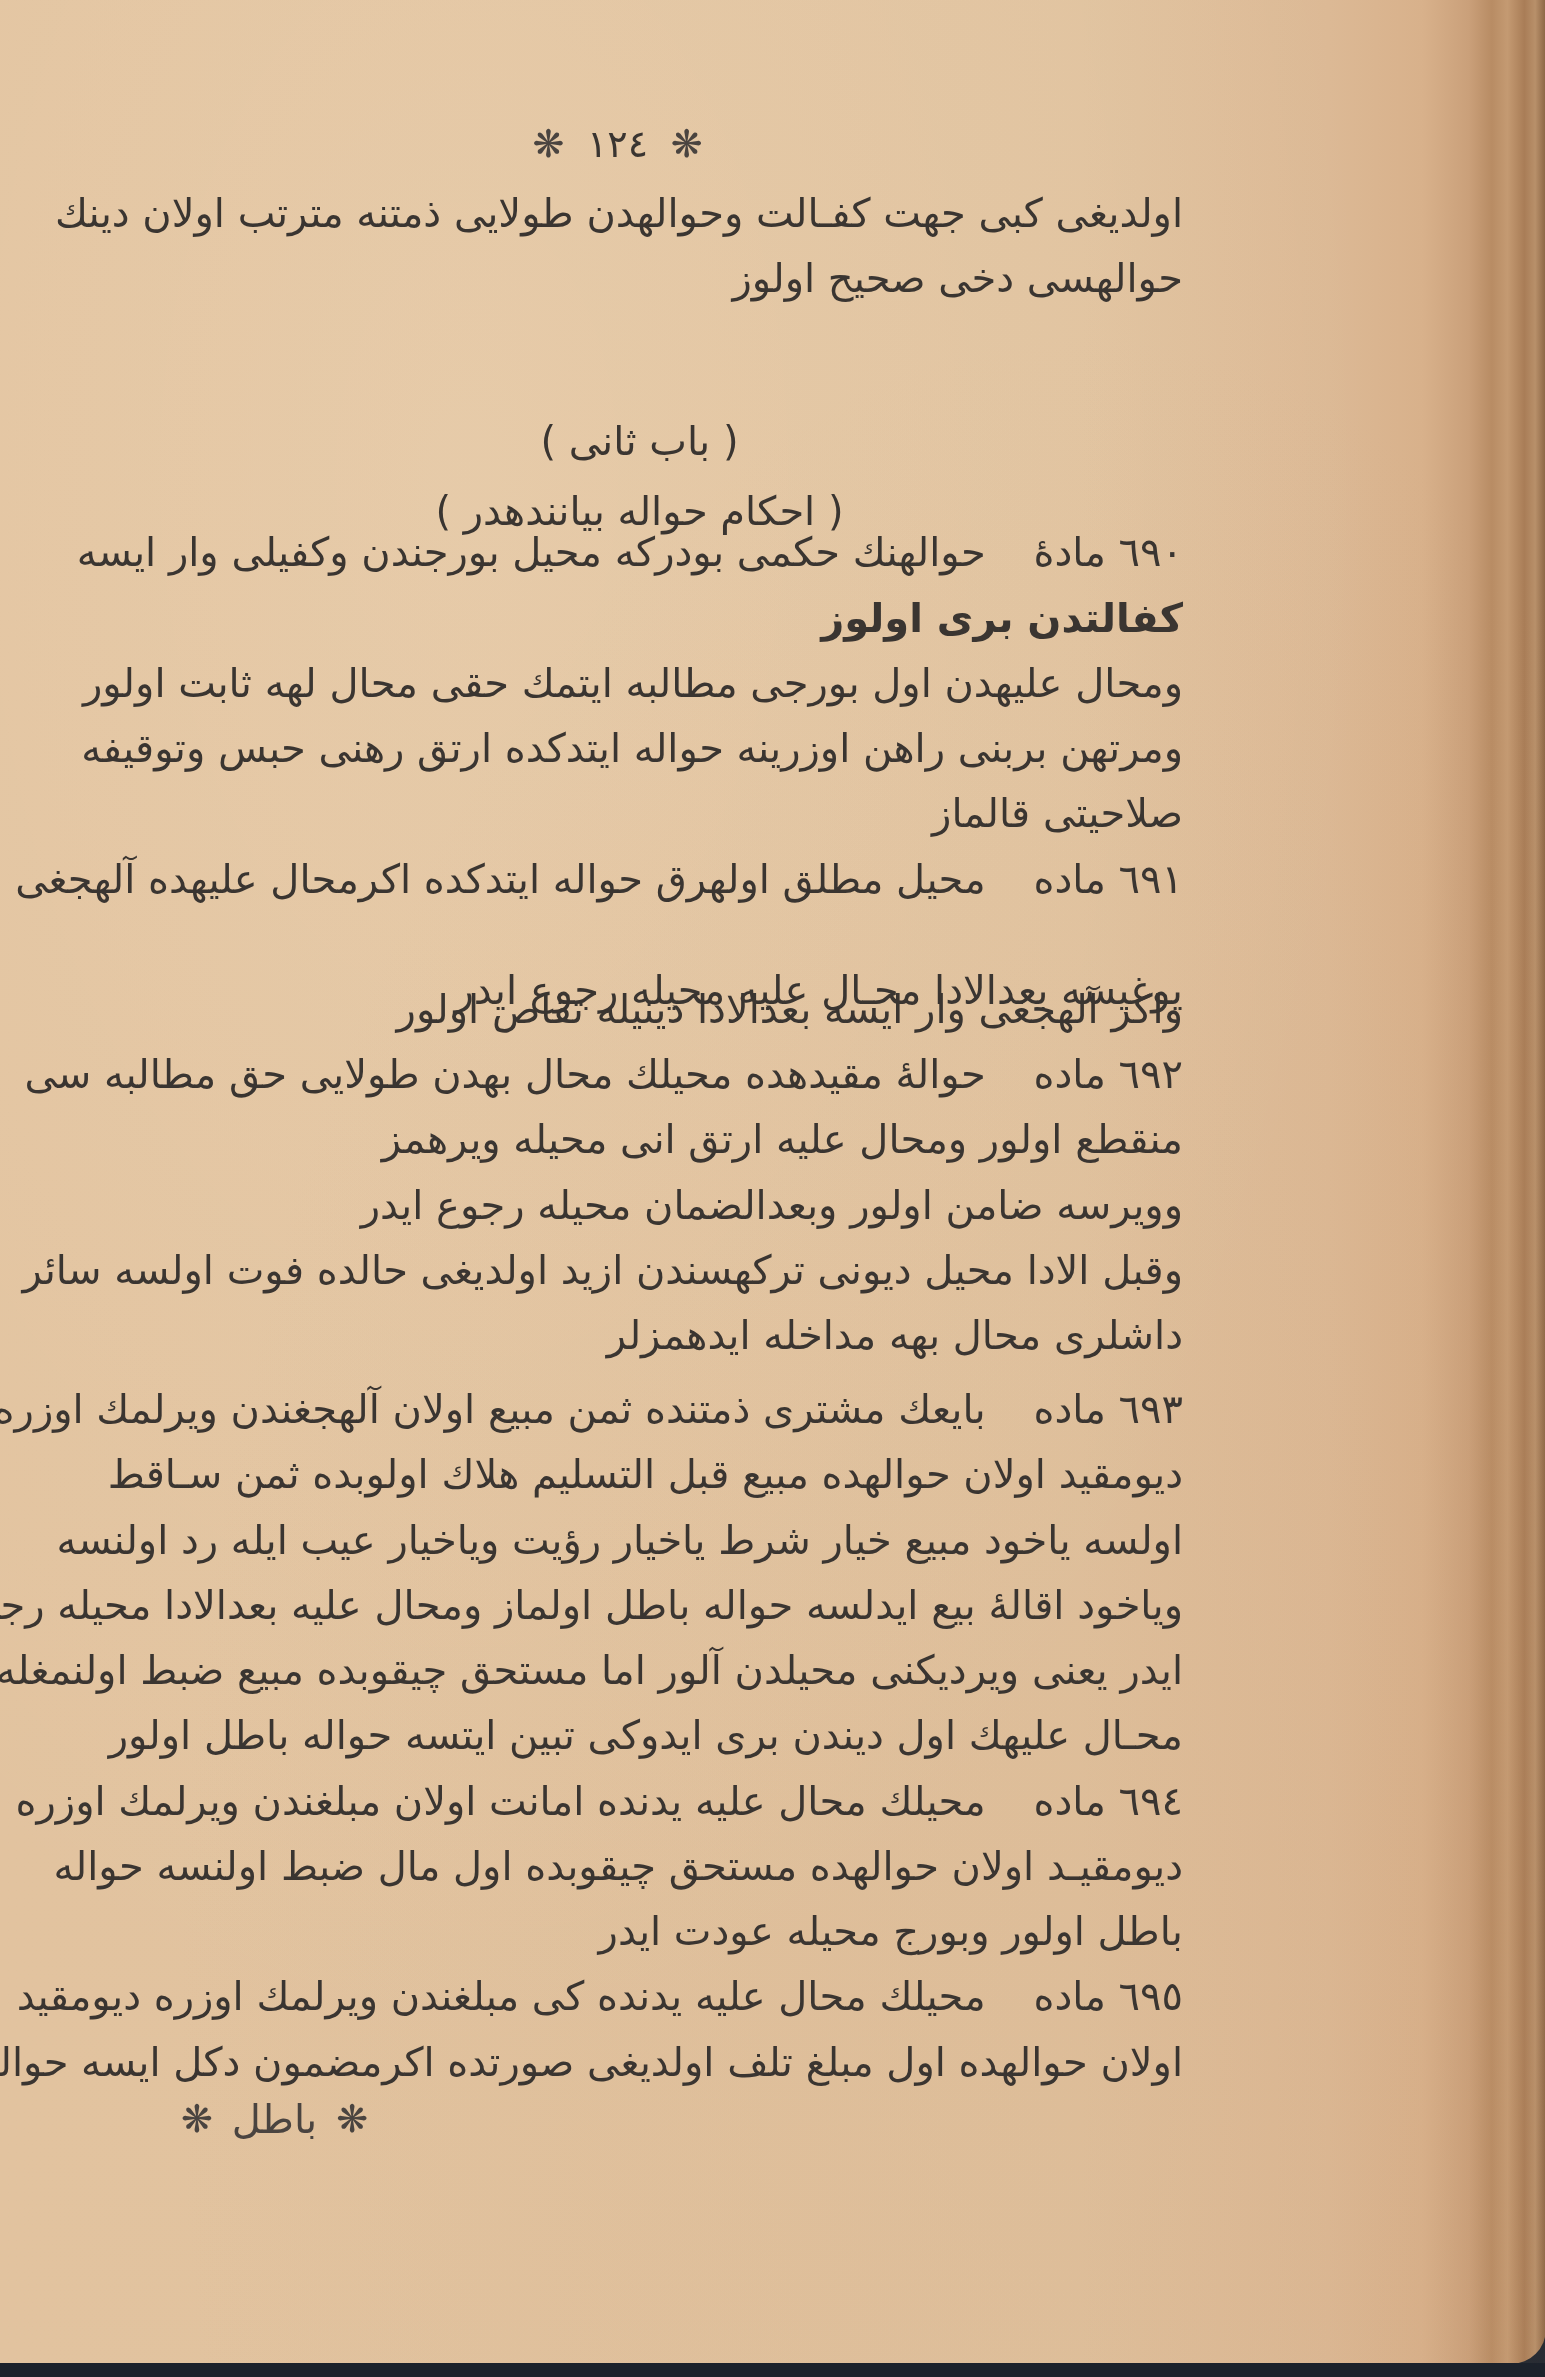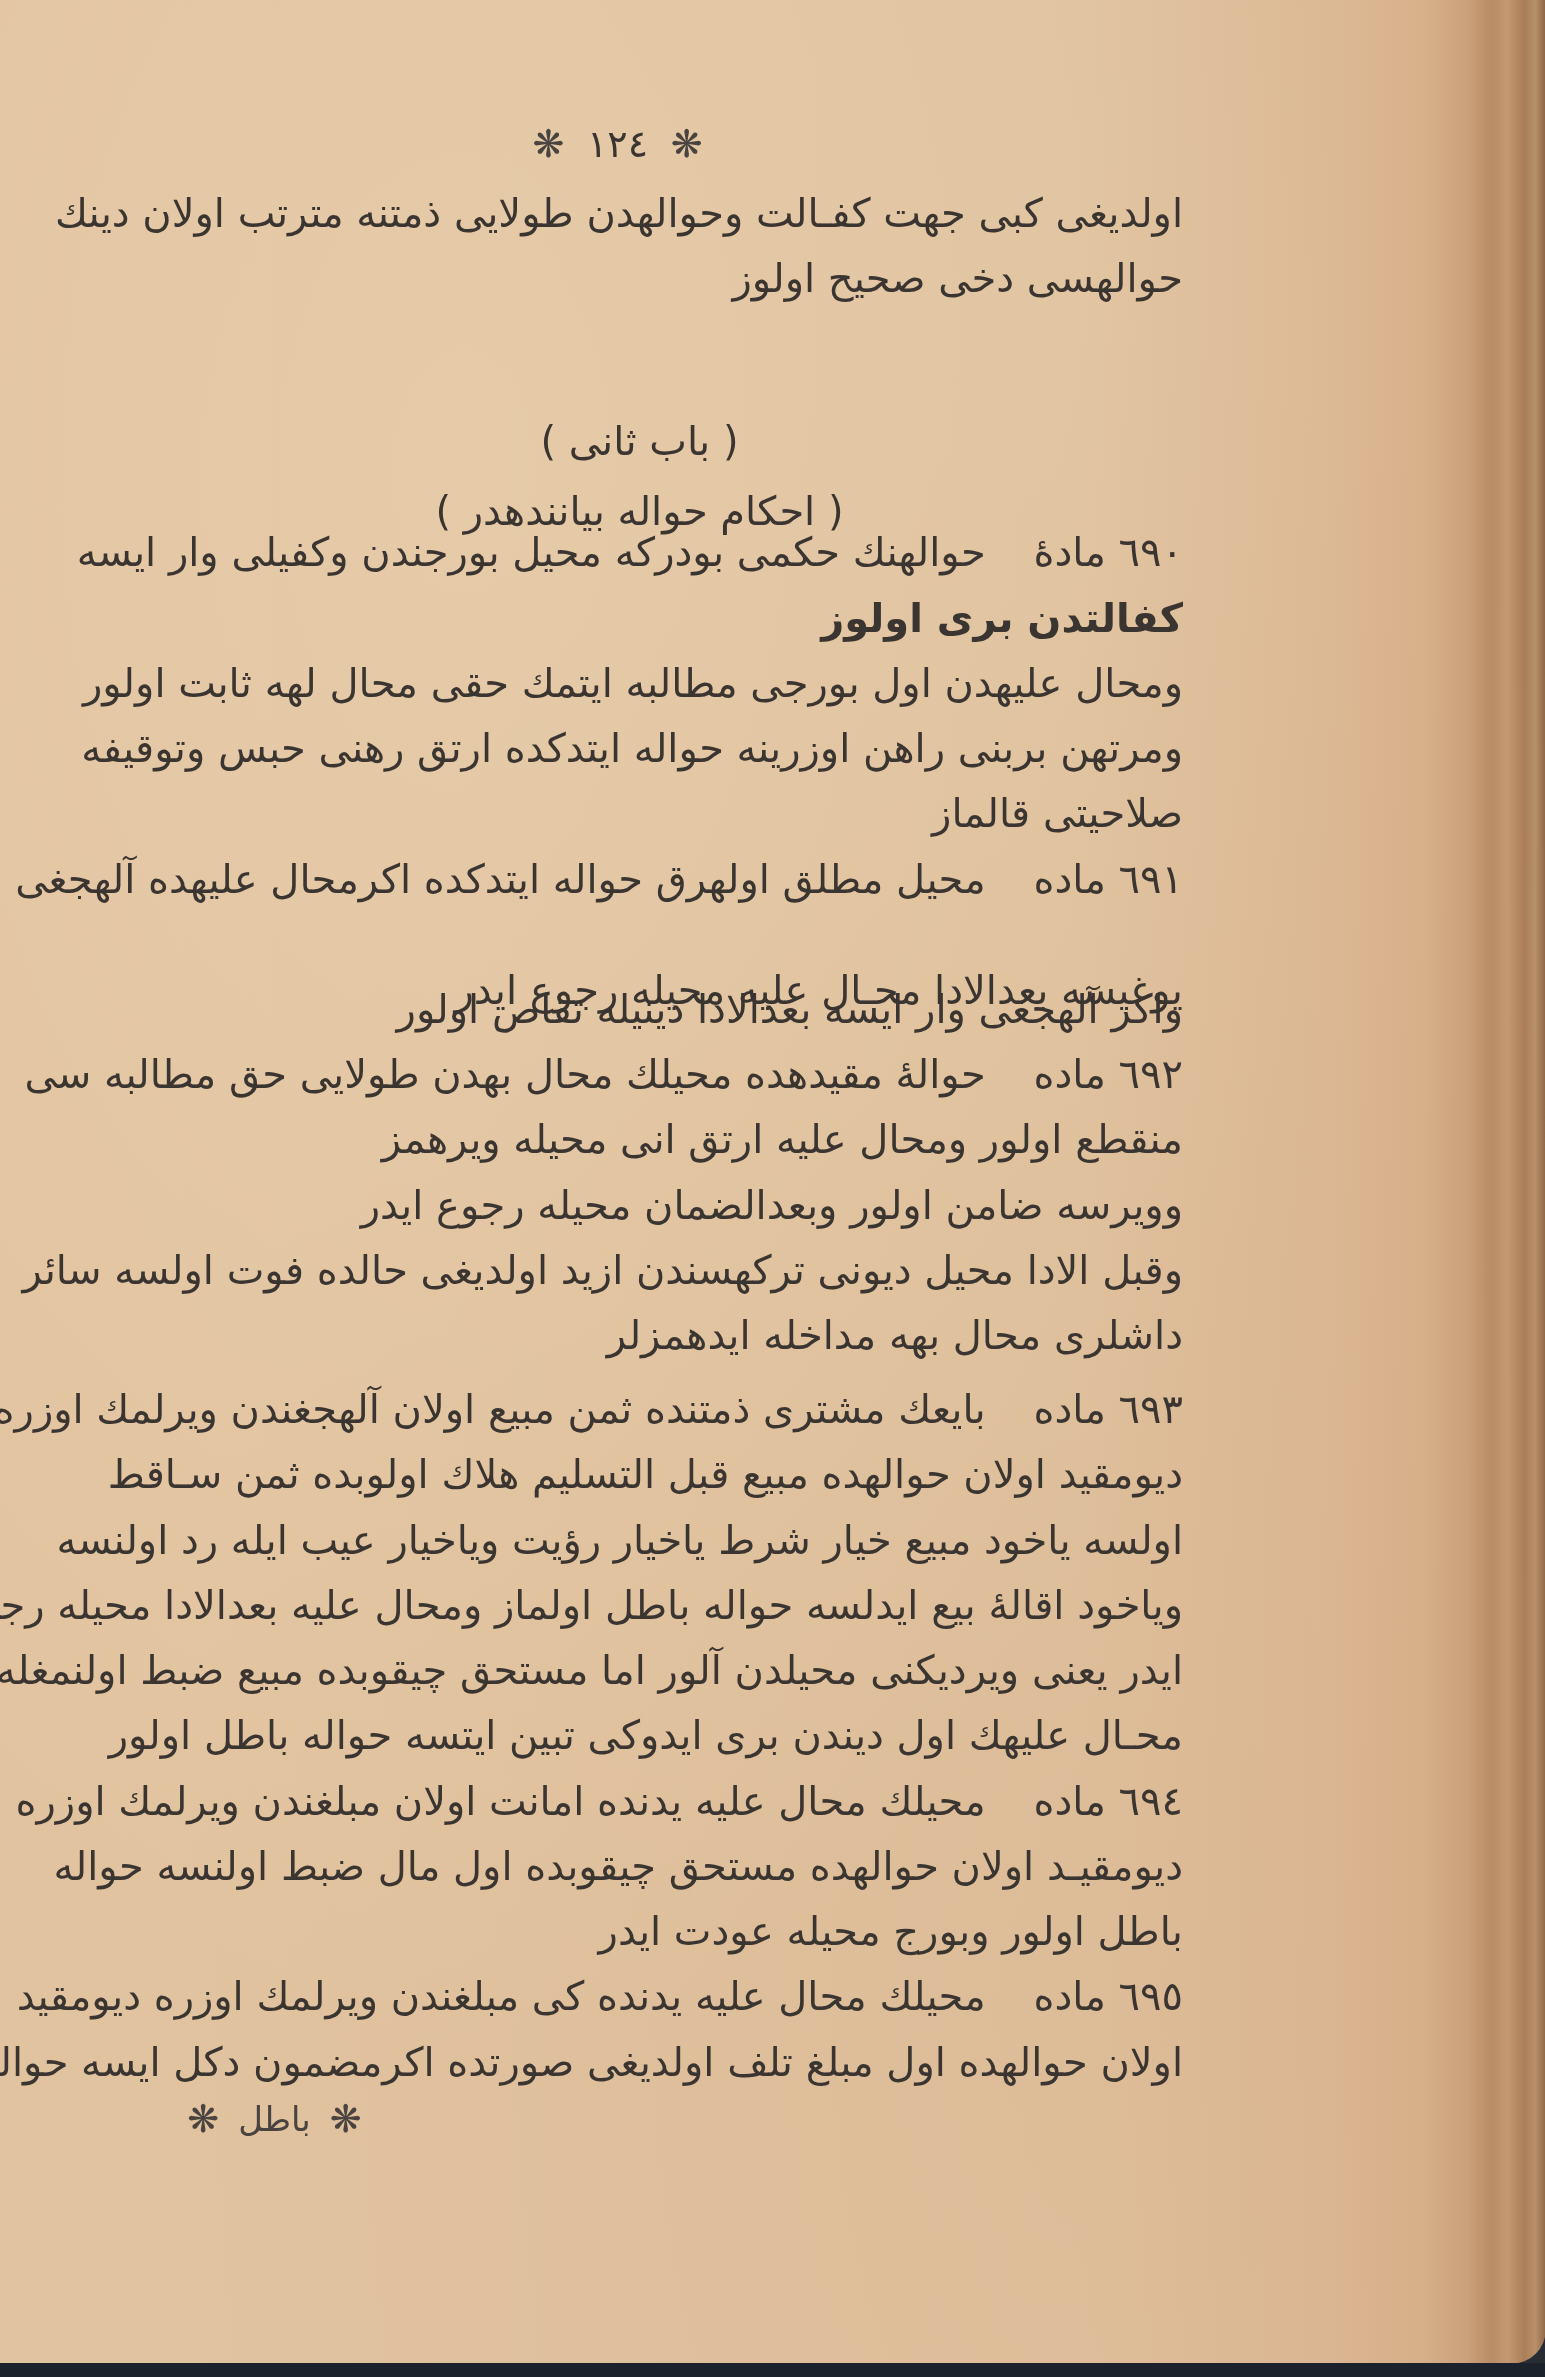--- a/index.html
+++ b/index.html
@@ -120,21 +120,21 @@
       display: flex;
       align-items: center;
       justify-content: center;
       gap: 19px;
       direction: ltr;
       color: #4a4440;
       z-index: 2;
     }
     .footer-catch .word {
       font-family: "DejaVu Sans", sans-serif;
-      font-size: 34px;
+      font-size: 40px;
     }
   </style>
 </head>
 <body>
 
 <div class="page"></div>
 <div class="bottom-strip"></div>
 
 <div class="page-header">
   <span class="ornament">❋</span>

